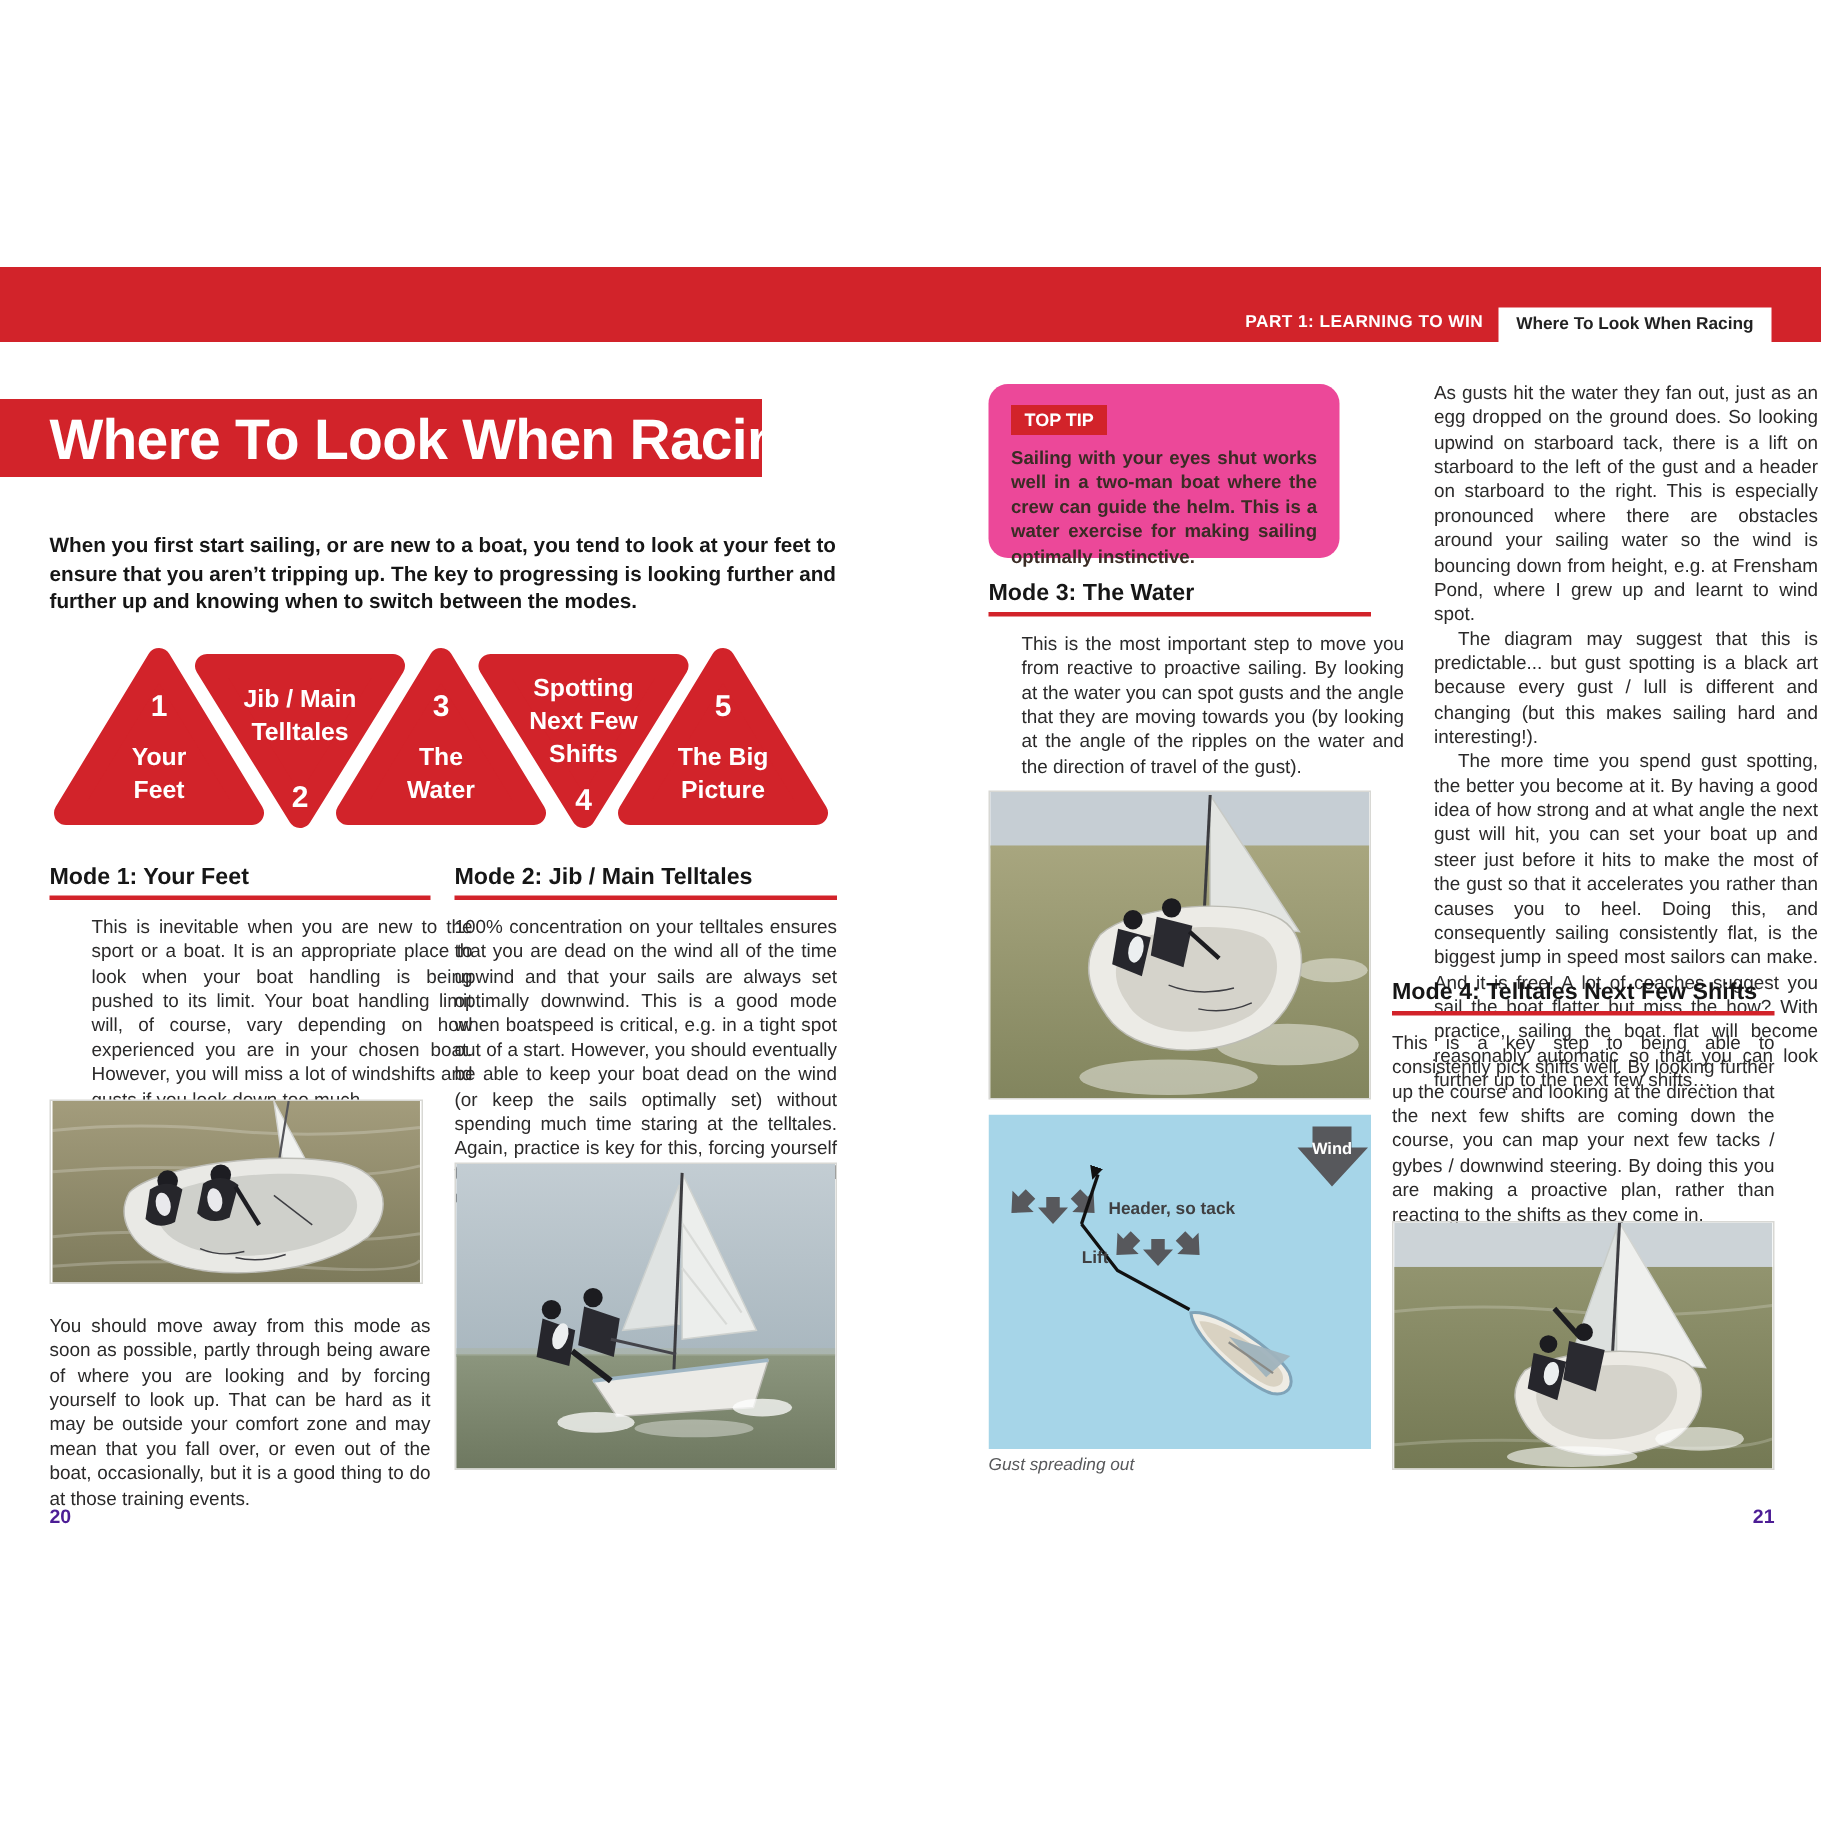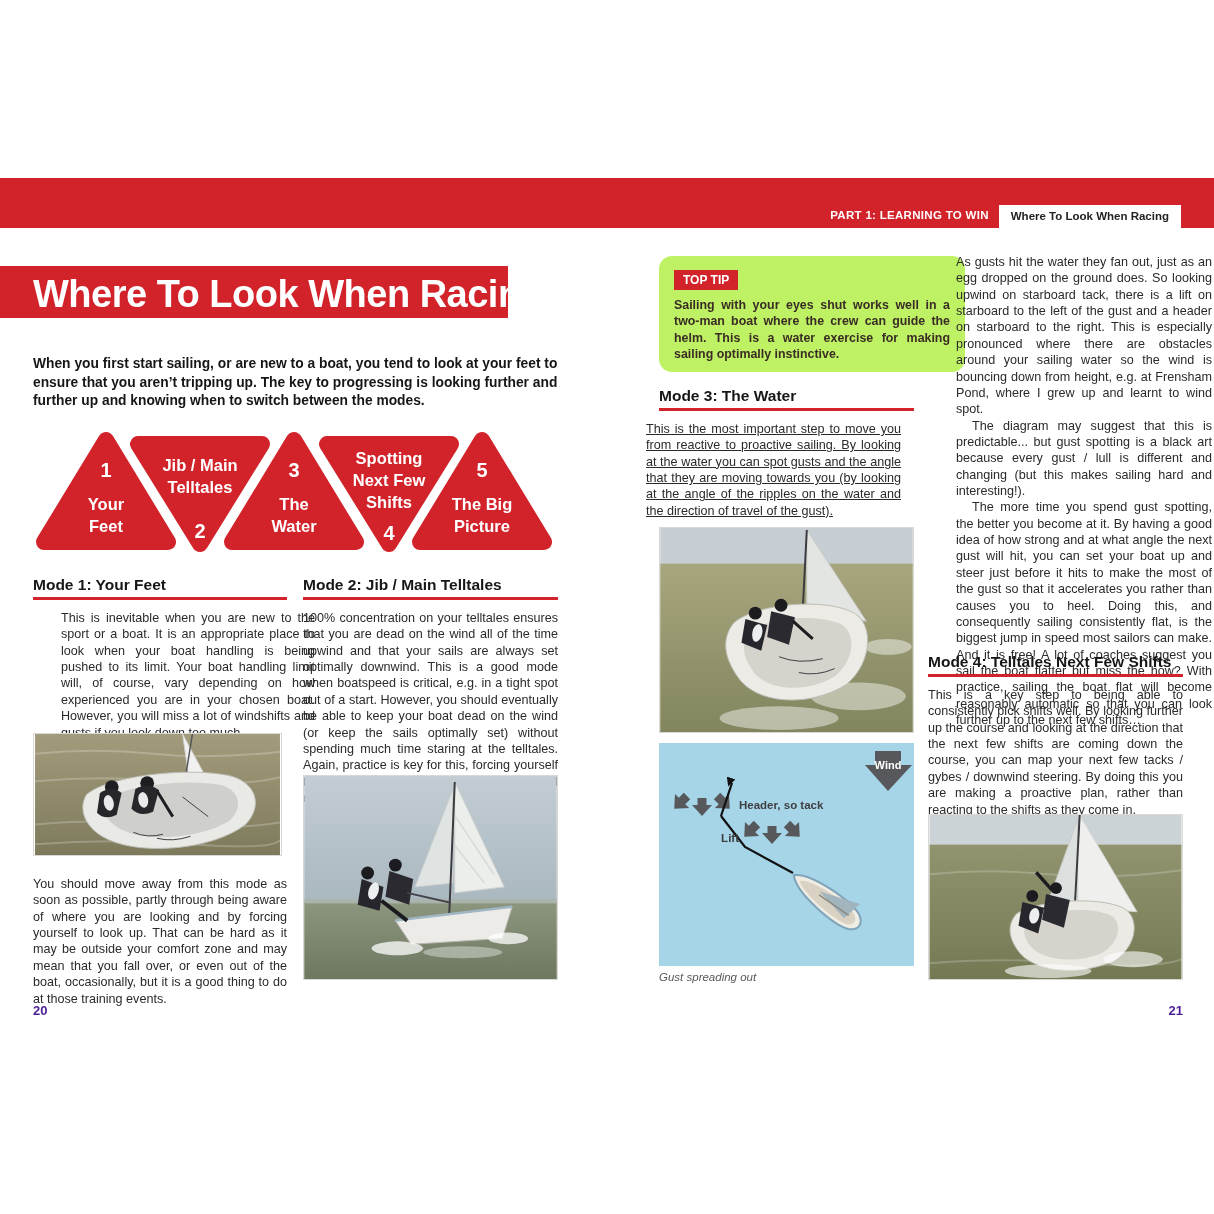--- a/index.html
+++ b/index.html
@@ -24,21 +24,21 @@
   .tri-label{fill:#fff;font-weight:700;font-size:16.5px;text-anchor:middle;}
   .tri-num{fill:#fff;font-weight:600;font-size:20px;text-anchor:middle;}
 
   h3.mode{margin:0;font-size:15.5px;font-weight:700;color:#161616;}
   .rule{height:3px;background:#d2232a;}
   .body{font-size:12.6px;line-height:1.3;text-align:justify;color:#2b2a2a;margin:0;}
   .indent{text-indent:16px;}
   .pnum{font-size:13px;font-weight:700;color:#4c1d95;}
 
   
-  .tipbox{left:659px;top:256px;width:306px;height:116px;background:#bef264;border-radius:13px;box-sizing:border-box;padding:14px 15px 0 15px;}
+  .tipbox{left:659px;top:256px;width:234px;height:116px;background:#ec4899;border-radius:13px;box-sizing:border-box;padding:14px 15px 0 15px;}
   .tiplabel{display:inline-block;background:#d2232a;color:#fff;font-weight:700;font-size:12px;
             padding:3px 9px 3px 9px;margin-bottom:7px;}
   .tipbody{font-size:12.4px;line-height:1.32;font-weight:700;color:#3a2c25;text-align:justify;margin:0;}
 
   .caption{font-size:11.5px;font-style:italic;color:#58595b;}
 
   .photo{border:1px solid #d8d8d4;box-sizing:border-box;display:block;}
   svg text{font-family:"Liberation Sans",sans-serif;}
 </style>
 </head>
@@ -170,21 +170,21 @@
     </g>
   </svg>
 
   <div class="abs tipbox">
     <span class="tiplabel">TOP TIP</span>
     <p class="tipbody">Sailing with your eyes shut works well in a two-man boat where the crew can guide the helm. This is a water exercise for making sailing optimally instinctive.</p>
   </div>
 
   <h3 class="abs mode" style="left:659px;top:387px;">Mode 3: The Water</h3>
   <div class="abs rule" style="left:659px;top:408px;width:255px;"></div>
-  <p class="abs body" style="left:646px;top:421px;width:255px;text-decoration:underline;">This is the most important step to move you from reactive to proactive sailing. By looking at the water you can spot gusts and the angle that they are moving towards you (by looking at the angle of the ripples on the water and the direction of travel of the gust).</p>
+  <p class="abs body" style="left:681px;top:421px;width:255px;">This is the most important step to move you from reactive to proactive sailing. By looking at the water you can spot gusts and the angle that they are moving towards you (by looking at the angle of the ripples on the water and the direction of travel of the gust).</p>
 
   <svg class="abs photo" style="left:659px;top:527px;" width="255" height="206" viewBox="0 0 255 206">
     <defs>
       <linearGradient id="w3" x1="0" y1="0" x2="0" y2="1">
         <stop offset="0" stop-color="#a8a67f"></stop>
           <stop offset="1" stop-color="#82855e"></stop>
       </linearGradient>
     </defs>
     <rect width="255" height="38" fill="#c6ced4"></rect>
     <rect y="36" width="255" height="170" fill="url(#w3)"></rect>

